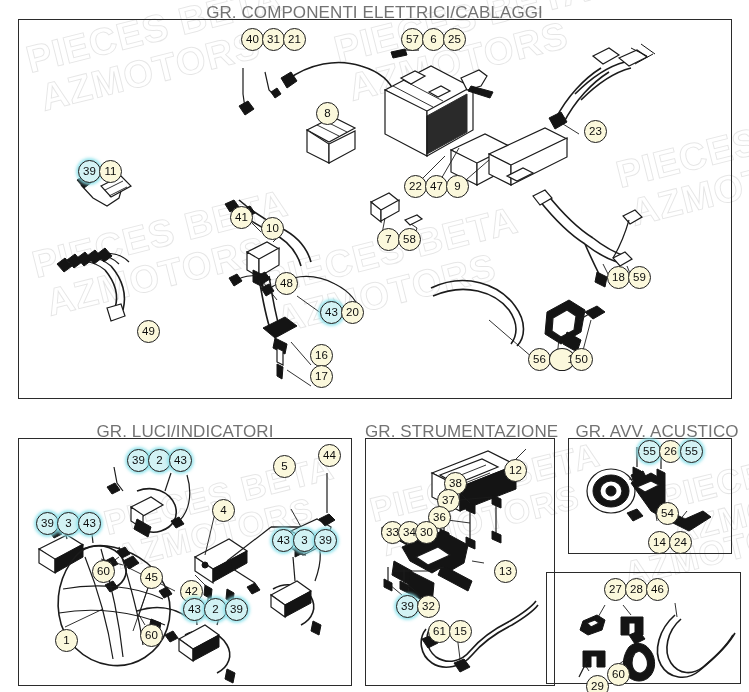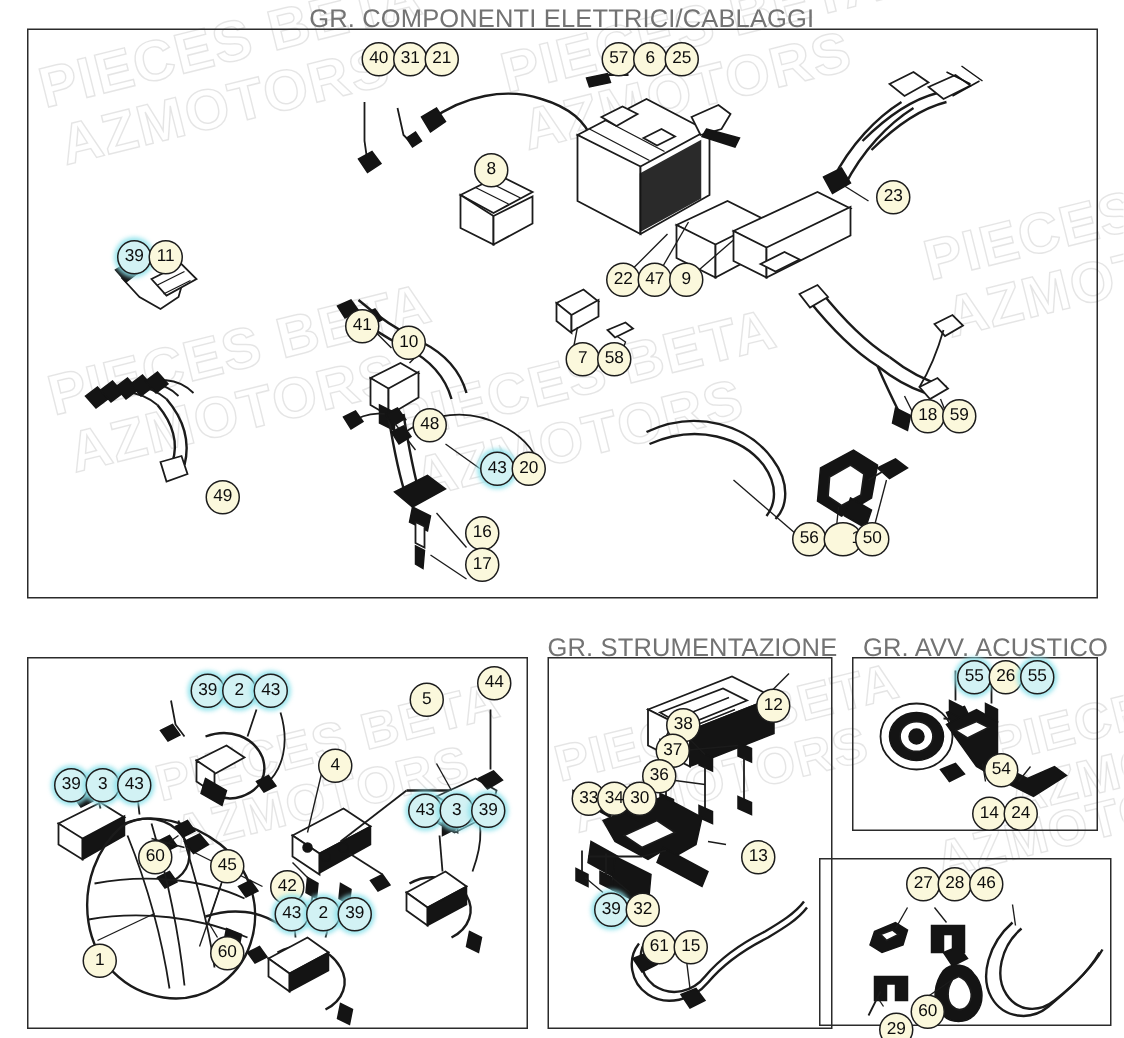--- a/index.html
+++ b/index.html
@@ -239,20 +239,21 @@
         <path class="fw" d="M534 298 l14 -8 l9 6 l-2 14 l-13 7 l-9 -6 z"></path>
         <path class="f" d="M548 312 l14 8 l-4 12 l-14 -8 z"></path>
         <path class="f" d="M566 292 l12 -6 l8 6 l-12 7 z"></path>
         <path class="s" d="M560 300 L570 294"></path>
         <path class="thin" d="M538 338 L540 318"></path>
         <path class="thin" d="M562 338 L572 300"></path>
       </svg>
     </div>
   </div>
 
+  <div class="sec-title" style="left:18px;top:422px;width:334px;">GR. LUCI/INDICATORI</div>
 
   <div class="sec-title" style="left:365px;top:422px;width:190px;">GR. STRUMENTAZIONE</div>
 
   <div class="sec-title" style="left:568px;top:422px;width:178px;">GR. AVV. ACUSTICO</div>
 
   <div class="panel" style="left:18px;top:438px;width:334px;height:248px;">
     <div class="panel-inner">
       <svg class="art" width="334" height="248">
 
         <path class="s" d="M95 28 L98 44 L104 52"></path>

